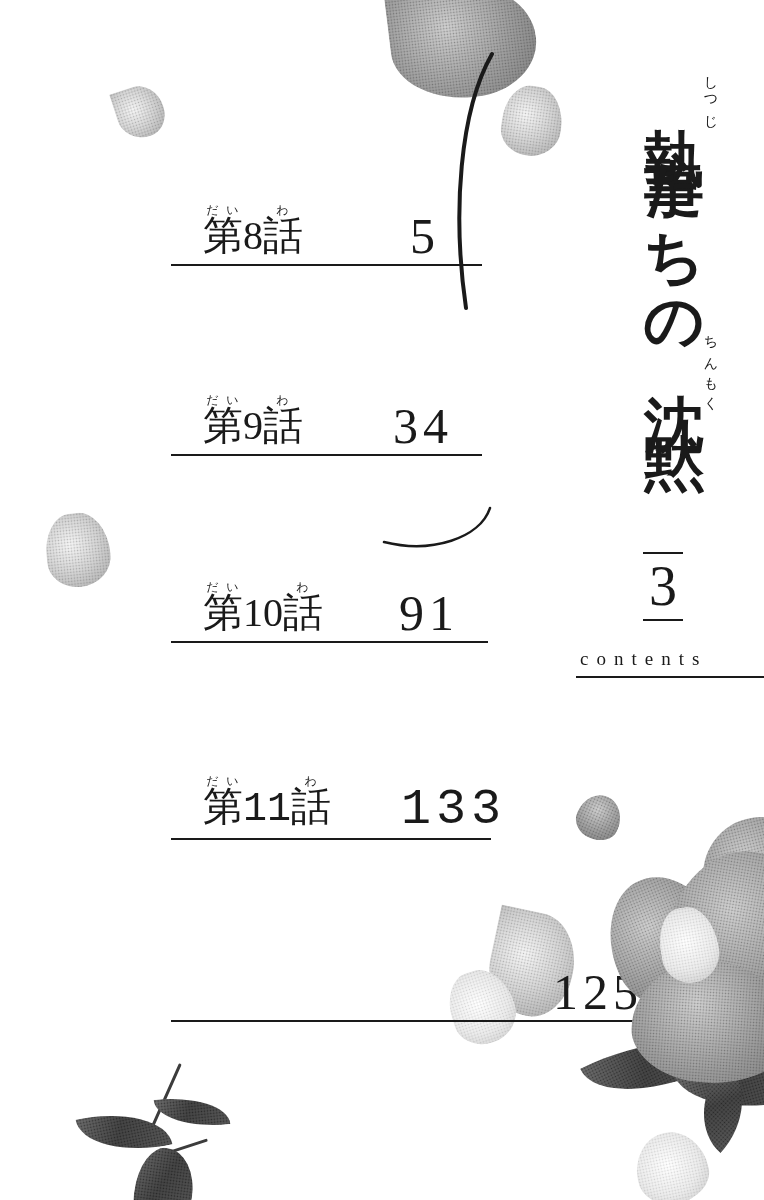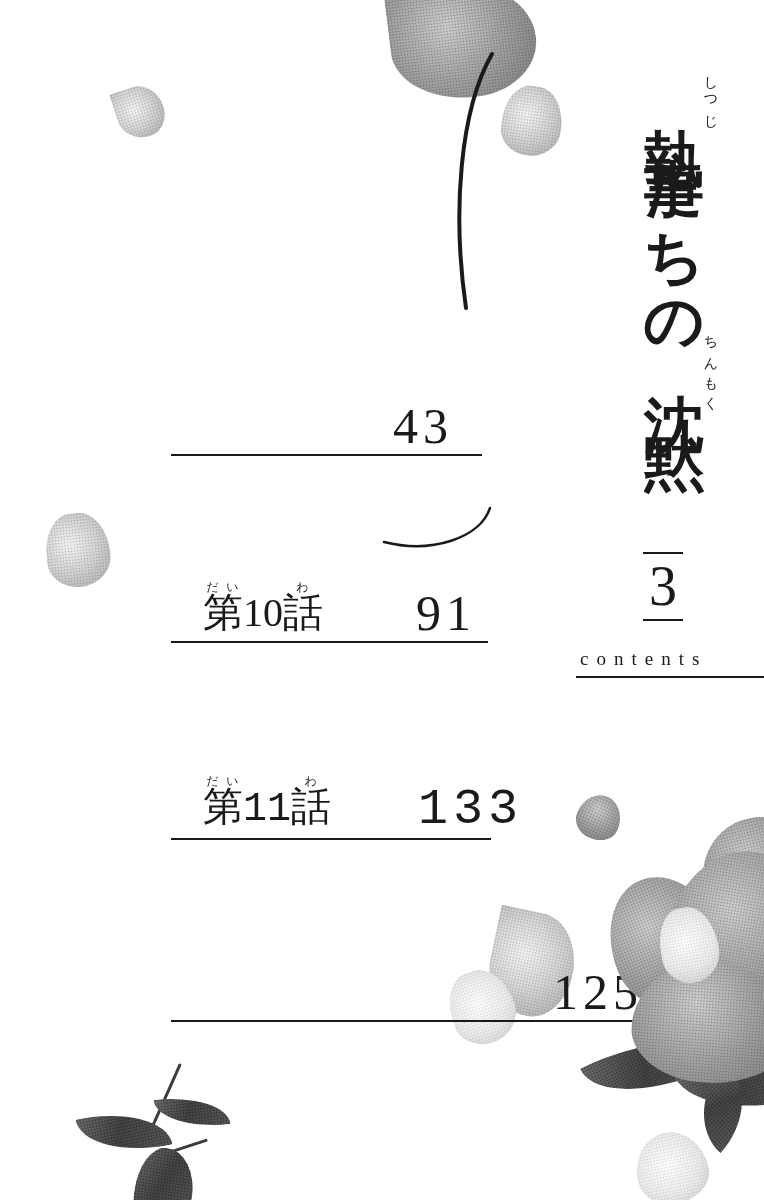--- a/index.html
+++ b/index.html
@@ -111,42 +111,47 @@
     position:absolute;left:32px;bottom:8px;
     font-size:40px;line-height:1;white-space:nowrap;
   }
   .toc-label rt{font-size:12px;font-weight:normal;letter-spacing:1px;}
   .toc-page{
     position:absolute;bottom:8px;
     font-size:50px;line-height:.8;letter-spacing:5px;
   }
   .row-1{top:182px;width:311px;} .row-1 .toc-page{left:239px;}
   .row-2{top:372px;width:311px;} .row-2 .toc-page{left:222px;}
-  .row-3{top:559px;width:317px;} .row-3 .toc-page{left:245px;margin-top:31px;}
-  .row-4{top:756px;width:320px;font-family:Liberation Mono, monospace;} .row-4 .toc-page{left:247px;}
+  .row-3{top:559px;width:317px;} .row-3 .toc-page{left:228px;margin-top:31px;}
+  .row-4{top:756px;width:320px;font-family:Liberation Mono, monospace;} .row-4 .toc-page{left:230px;}
   .row-5{top:938px;width:593px;} .row-5 .toc-page{left:382px;}
   .row-5 .toc-label{font-size:38px;}
 </style>
 </head>
 <body>
 
 <div class="page">
 
   <div class="petal petal-point p-top-left"></div>
   <div class="petal dark petal-point p-top-big"></div>
   <div class="petal petal-heart p-top-small"></div>
   <div class="petal petal-heart p-left-mid"></div>
   <div class="petal dark petal-round p-right-small"></div>
   <div class="petal petal-point p-bot-big"></div>
   <div class="petal light petal-heart p-bot-small"></div>
   <div class="petal light petal-round p-corner"></div>
 
   <div class="toc">
+      <div class="toc-row row-1">
+        <span class="toc-label"><ruby>第<rt>だい</rt></ruby>8<ruby>話<rt>わ</rt></ruby></span>
+        <span class="toc-page">5</span>
+      </div>
       <div class="toc-row row-2">
-        <span class="toc-page">43</span>
+        <span class="toc-label"><ruby>第<rt>だい</rt></ruby>9<ruby>話<rt>わ</rt></ruby></span>
+        <span class="toc-page">34</span>
       </div>
       <div class="toc-row row-3">
         <span class="toc-label"><ruby>第<rt>だい</rt></ruby>10<ruby>話<rt>わ</rt></ruby></span>
         <span class="toc-page">91</span>
       </div>
       <div class="toc-row row-4">
         <span class="toc-label"><ruby>第<rt>だい</rt></ruby>11<ruby>話<rt>わ</rt></ruby></span>
         <span class="toc-page">133</span>
       </div>
       <div class="toc-row row-5">

